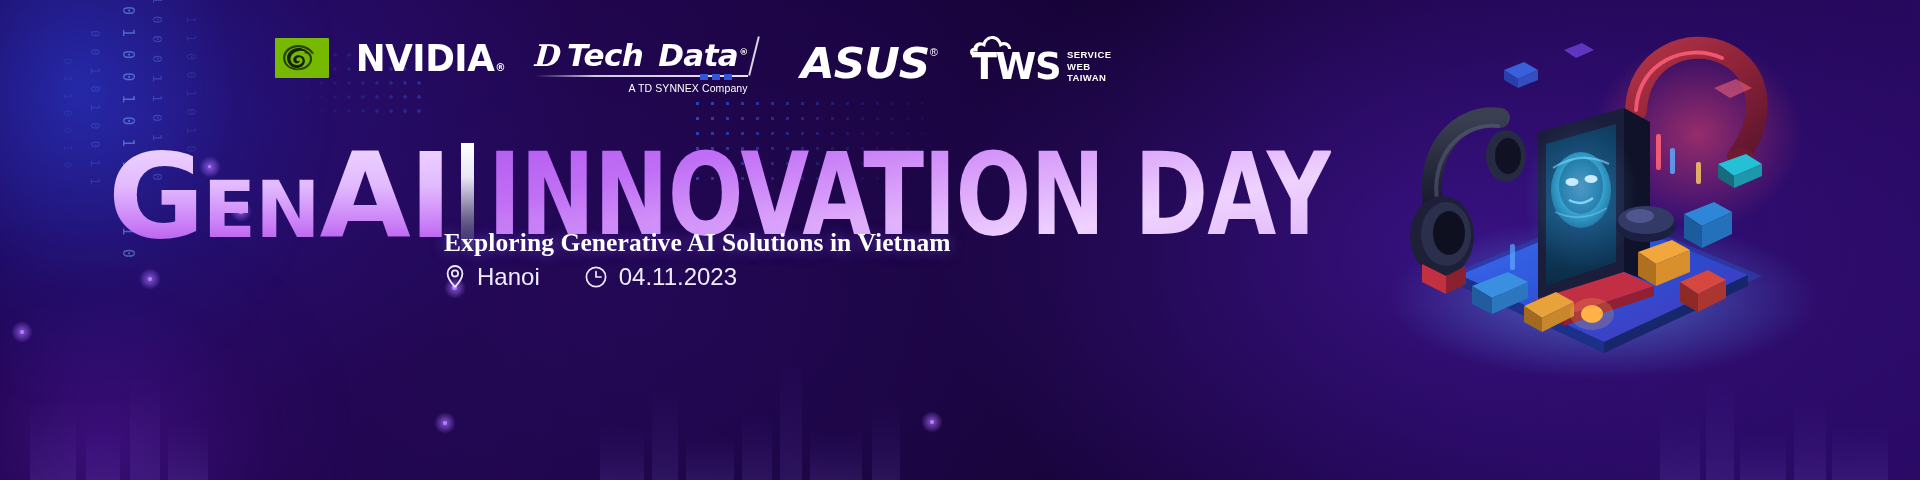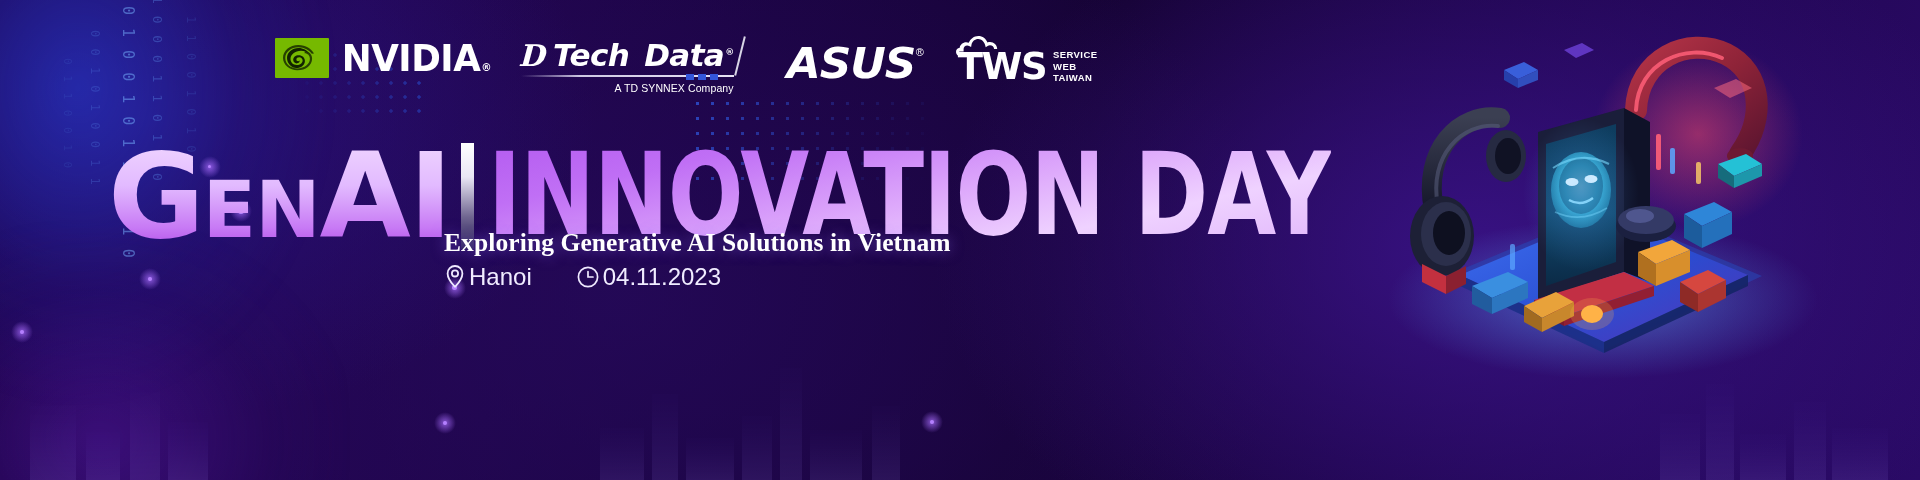--- a/index.html
+++ b/index.html
@@ -74,21 +74,21 @@
     border-radius:50%;
     background:radial-gradient(circle, rgba(170,110,255,.75) 0%, rgba(120,60,220,0) 70%);
   }
 
   
   .logos{
     position:absolute; left:275px; top:38px;
     display:flex; align-items:flex-start; gap:0;
     height:62px;
   }
-  .logo-nvidia{ display:flex; align-items:center; gap:8px; }
+  .logo-nvidia{ display:flex; align-items:center; gap:22px; }
   .nv-mark{ width:54px; height:40px; background:#76b900; display:block;
             position:relative; border-radius:1px; }
   .nv-eye{ position:absolute; inset:0; }
   .nv-word{
     font-family:"DejaVu Sans", sans-serif;
     font-weight:bold; font-size:38px; letter-spacing:-.5px;
     color:#fff; line-height:1; transform:scaleX(.94);
   }
   .nv-word sup{ font-size:11px; vertical-align:baseline; position:relative; top:0px; left:1px;}
 
@@ -179,21 +179,21 @@
     font-weight:bold; font-size:25.5px; color:#ffffff;
     letter-spacing:.1px; white-space:nowrap;
     text-shadow:0 0 14px rgba(150,110,255,.55);
   }
   .meta{
     position:absolute; left:444px; top:263px;
     display:flex; align-items:center; gap:44px;
     font-family:"Liberation Sans", sans-serif;
     font-size:24px; color:#f0ecff;
   }
-  .meta-item{ display:flex; align-items:center; gap:3px; white-space:nowrap; }
+  .meta-item{ display:flex; align-items:center; gap:11px; white-space:nowrap; }
   .meta-item svg{ display:block; }
 
   
   .art{ position:absolute; right:92px; top:14px; width:440px; height:372px; }
 </style>
 </head>
 <body>
 
 <div class="banner">
 

